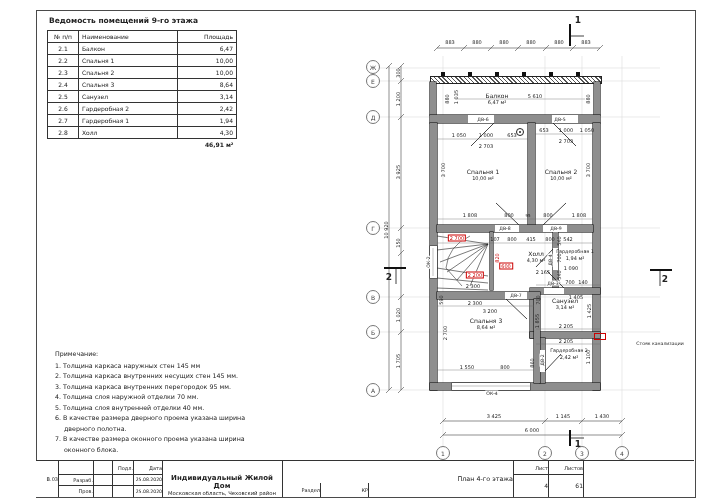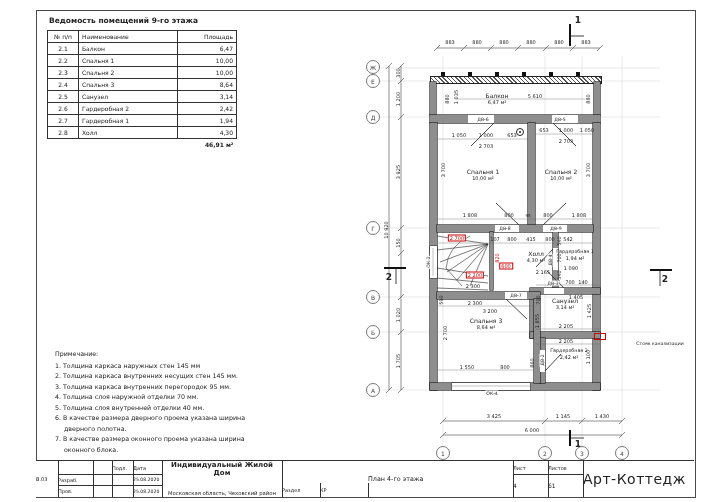--- a/index.html
+++ b/index.html
@@ -38,21 +38,21 @@
     font-size:6px;color:#444;transform:translate(-50%,-50%);z-index:6}
   .secnum{position:absolute;font-weight:bold;font-size:9px;transform:translate(-50%,-50%);z-index:7}
   svg#lines{position:absolute;left:0;top:0;z-index:5}
   svg#grid{position:absolute;left:0;top:0;z-index:1}
   .vent{position:absolute;width:6px;height:6px;border:0.8px solid #222;border-radius:50%;z-index:6}
   .vent:after{content:"";position:absolute;left:2px;top:2px;width:2px;height:2px;background:#222;border-radius:50%}
   .revmark{position:absolute;border:0.7px solid #c00;z-index:7}
   
   #tblock{position:absolute;left:36px;top:460px;width:658px;height:36px;border-top:1.2px solid #333;z-index:8;background:#fff}
   .tb{position:absolute;border-right:0.8px solid #333;border-bottom:0.8px solid #333;
-    font-size:5px;display:flex;align-items:center;justify-content:space-between;text-align:center;overflow:hidden}
+    font-size:5px;display:flex;align-items:center;justify-content:flex-end;text-align:center;overflow:hidden}
   .tb.nb{border-bottom:none}
   .proj{font-size:7px;font-weight:bold;line-height:8px}
   .loc{font-size:5.3px;line-height:7px}
   .code{font-size:6.4px;font-weight:bold}
   .ptitle{font-size:6.4px}
   .brand{font-size:14px;letter-spacing:0.5px}
 </style>
 </head>
 <body>
 
@@ -442,16 +442,13 @@
     </div>
   <div class="tb nb" style="left:477px;top:13px;width:35px;height:23px;font-size:6px">
       <span>4</span>
     </div>
   <div class="tb" style="left:512px;top:0;width:35px;height:13px">
       <span>Листов</span>
     </div>
   <div class="tb nb" style="left:512px;top:13px;width:35px;height:23px;font-size:6px">
       <span>61</span>
     </div>
-  <div class="tb nb" style="left:547px;top:0;width:111px;height:36px;border-right:none">
-      <span class="brand">Арт-Коттедж</span>
-    </div>
 </div>
 
 </body></html>

